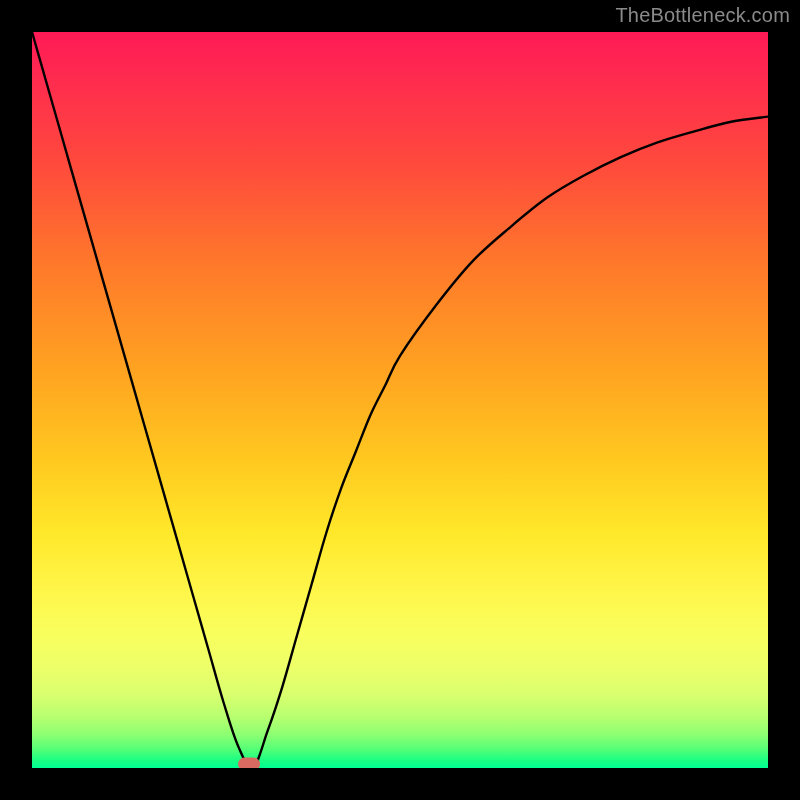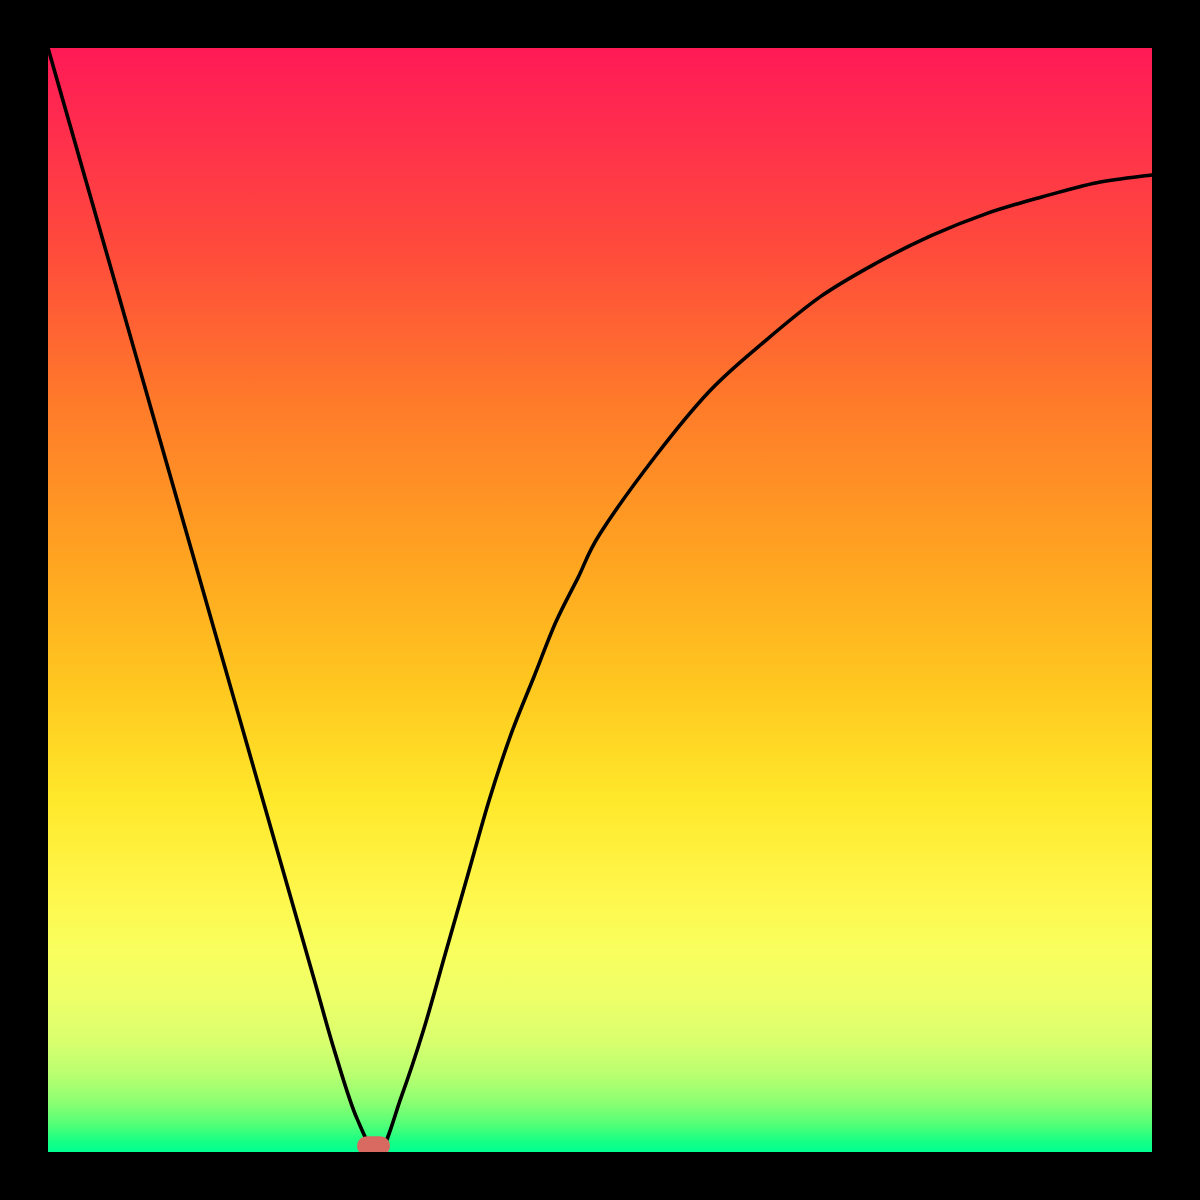--- a/index.html
+++ b/index.html
@@ -68,20 +68,21 @@
     font-size: 20px;
     font-weight: 500;
     letter-spacing: 0.2px;
     user-select: none;
   }
 </style>
 </head>
 <body>
 
 <div class="frame">
+  <div class="watermark">TheBottleneck.com</div>
 
   <div class="plot">
     <div class="gradient"></div>
 
     <svg class="curve-layer" viewBox="0 0 736 736" preserveAspectRatio="none">
       <path id="curve-path" d="M 0.00 0.00 C 2.45 8.59, 9.81 34.35, 14.72 51.52 C 19.63 68.69, 24.53 85.87, 29.44 103.04 C 34.35 120.21, 39.25 137.39, 44.16 154.56 C 49.07 171.73, 53.97 188.91, 58.88 206.08 C 63.79 223.25, 68.69 240.43, 73.60 257.60 C 78.51 274.77, 83.41 291.95, 88.32 309.12 C 93.23 326.29, 98.13 343.47, 103.04 360.64 C 107.95 377.81, 112.85 394.99, 117.76 412.16 C 122.67 429.33, 127.57 446.51, 132.48 463.68 C 137.39 480.85, 142.29 498.03, 147.20 515.20 C 152.11 532.37, 157.01 549.55, 161.92 566.72 C 166.83 583.89, 171.73 601.07, 176.64 618.24 C 181.55 635.41, 186.45 653.81, 191.36 669.76 C 196.27 685.71, 201.17 702.88, 206.08 713.92 C 210.99 724.96, 215.89 738.45, 220.80 736.00 C 225.71 733.55, 230.61 712.69, 235.52 699.20 C 240.43 685.71, 245.33 670.99, 250.24 655.04 C 255.15 639.09, 260.05 620.69, 264.96 603.52 C 269.87 586.35, 274.77 569.17, 279.68 552.00 C 284.59 534.83, 289.49 516.43, 294.40 500.48 C 299.31 484.53, 304.21 469.81, 309.12 456.32 C 314.03 442.83, 318.93 431.79, 323.84 419.52 C 328.75 407.25, 333.65 393.76, 338.56 382.72 C 343.47 371.68, 348.37 363.09, 353.28 353.28 C 358.19 343.47, 359.41 337.33, 368.00 323.84 C 376.59 310.35, 392.53 288.27, 404.80 272.32 C 417.07 256.37, 429.33 241.04, 441.60 228.16 C 453.87 215.28, 466.13 205.47, 478.40 195.04 C 490.67 184.61, 502.93 174.19, 515.20 165.60 C 527.47 157.01, 539.73 150.27, 552.00 143.52 C 564.27 136.77, 576.53 130.64, 588.80 125.12 C 601.07 119.60, 613.33 114.69, 625.60 110.40 C 637.87 106.11, 650.13 102.79, 662.40 99.36 C 674.67 95.93, 686.93 92.25, 699.20 89.79 C 711.47 87.34, 729.87 85.50, 736.00 84.64" fill="none" stroke="#000" stroke-width="2.4" stroke-linecap="round" stroke-linejoin="round"></path>
     </svg>
 
     <div class="marker" id="marker" style="left: 217.12px; top: 731.584px;"></div>
   </div>

